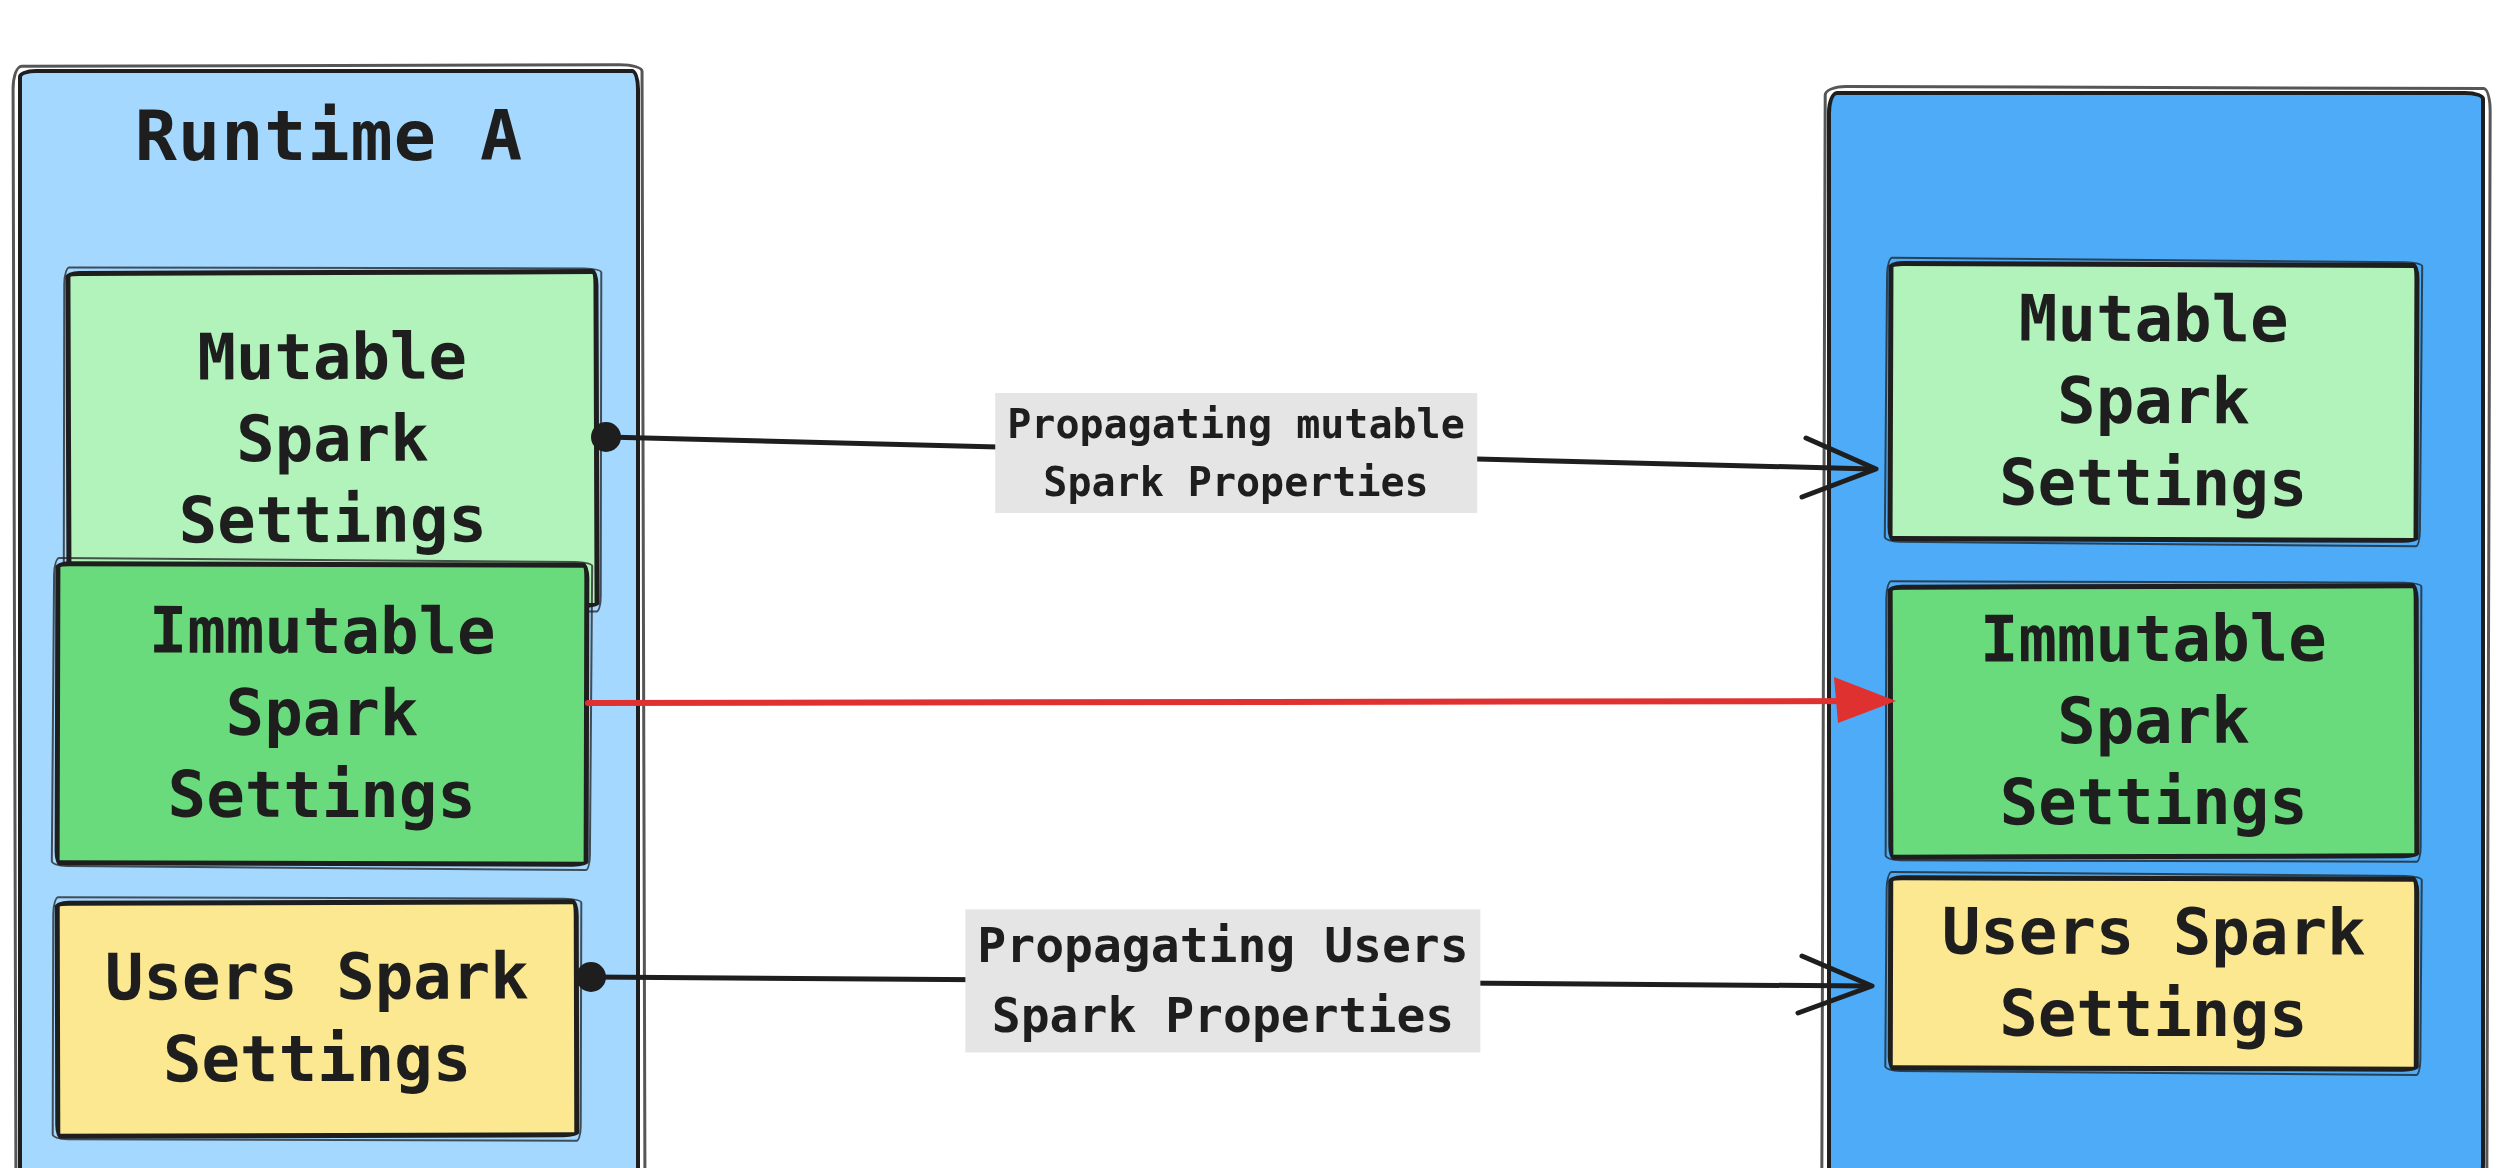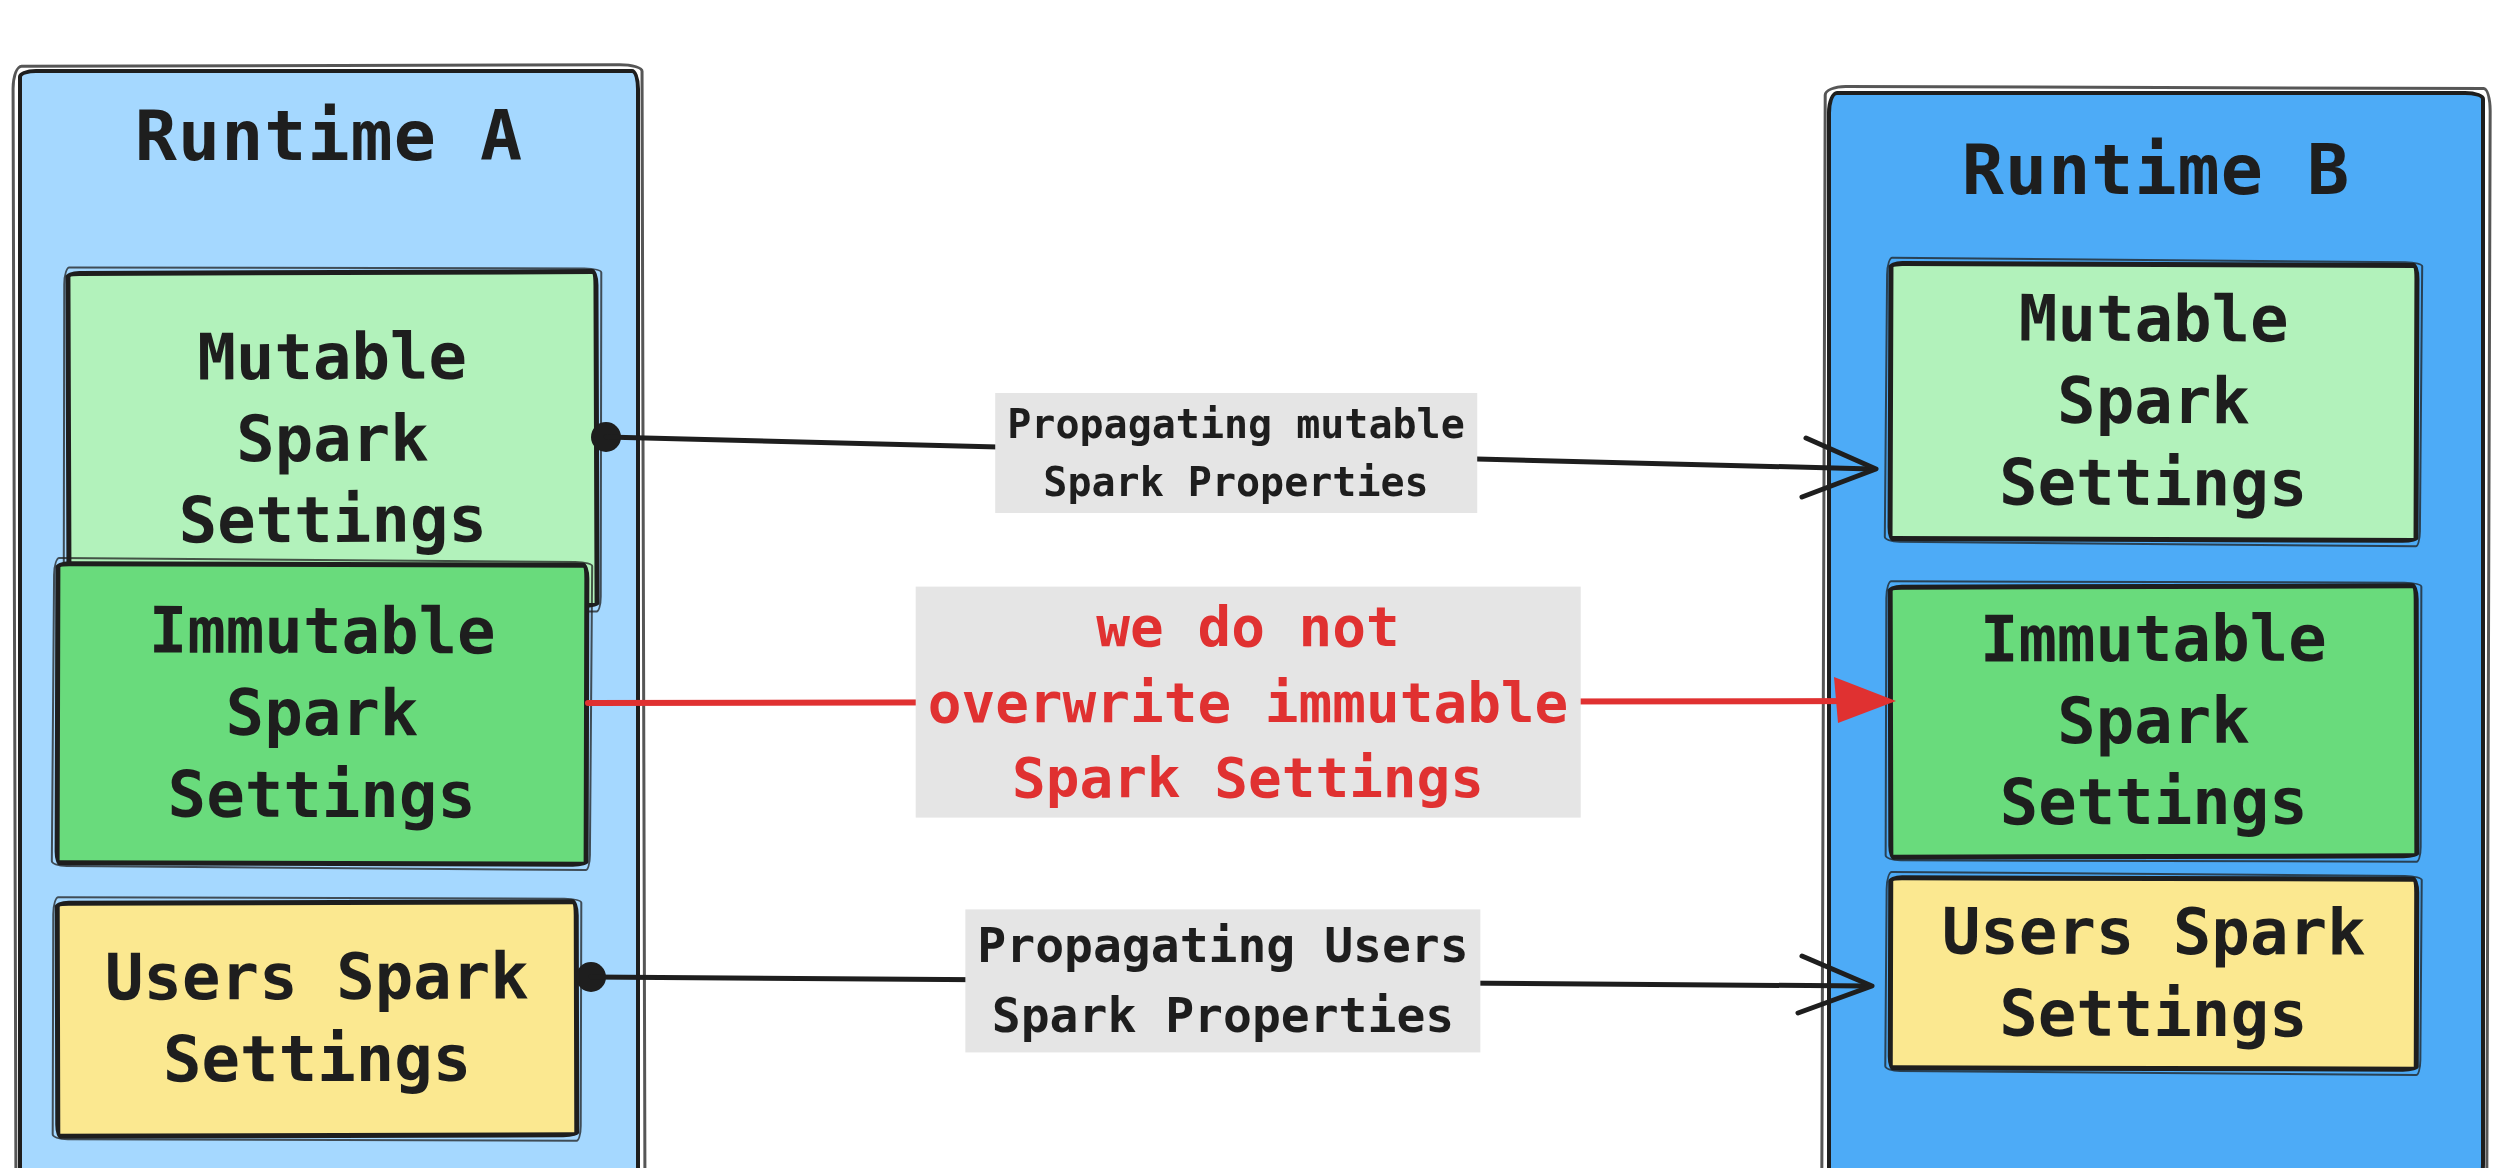--- a/index.html
+++ b/index.html
@@ -128,21 +128,20 @@
 Spark
 Settings</span>
     </div>
     <div class="box a-users">
       <span class="box-label">Users Spark
 Settings</span>
     </div>
   </div>
 
   <div class="container runtime-b">
-    <div class="container-title">Runtime B</div>
     <div class="box b-mutable">
       <span class="box-label">Mutable
 Spark
 Settings</span>
     </div>
     <div class="box b-immutable">
       <span class="box-label">Immutable
 Spark
 Settings</span>
     </div>
@@ -167,19 +166,16 @@
 
     <g>
       <circle class="dot-black" cx="591" cy="932" r="15"></circle>
       <line class="arrow-black" x1="591" y1="932" x2="1868" y2="941" stroke-width="5" stroke-linecap="round"></line>
       <polyline class="arrow-black" points="1802,911 1872,941 1798,968" fill="none" stroke-width="5" stroke-linecap="round" stroke-linejoin="round"></polyline>
     </g>
   </svg>
 
   <div class="arrow-label label-mutable">Propagating mutable
 Spark Properties</div>
-  <div class="arrow-label label-red">we do not
-overwrite immutable
-Spark Settings</div>
   <div class="arrow-label label-users">Propagating Users
 Spark Properties</div>
 
 </div>
 
 </body></html>

